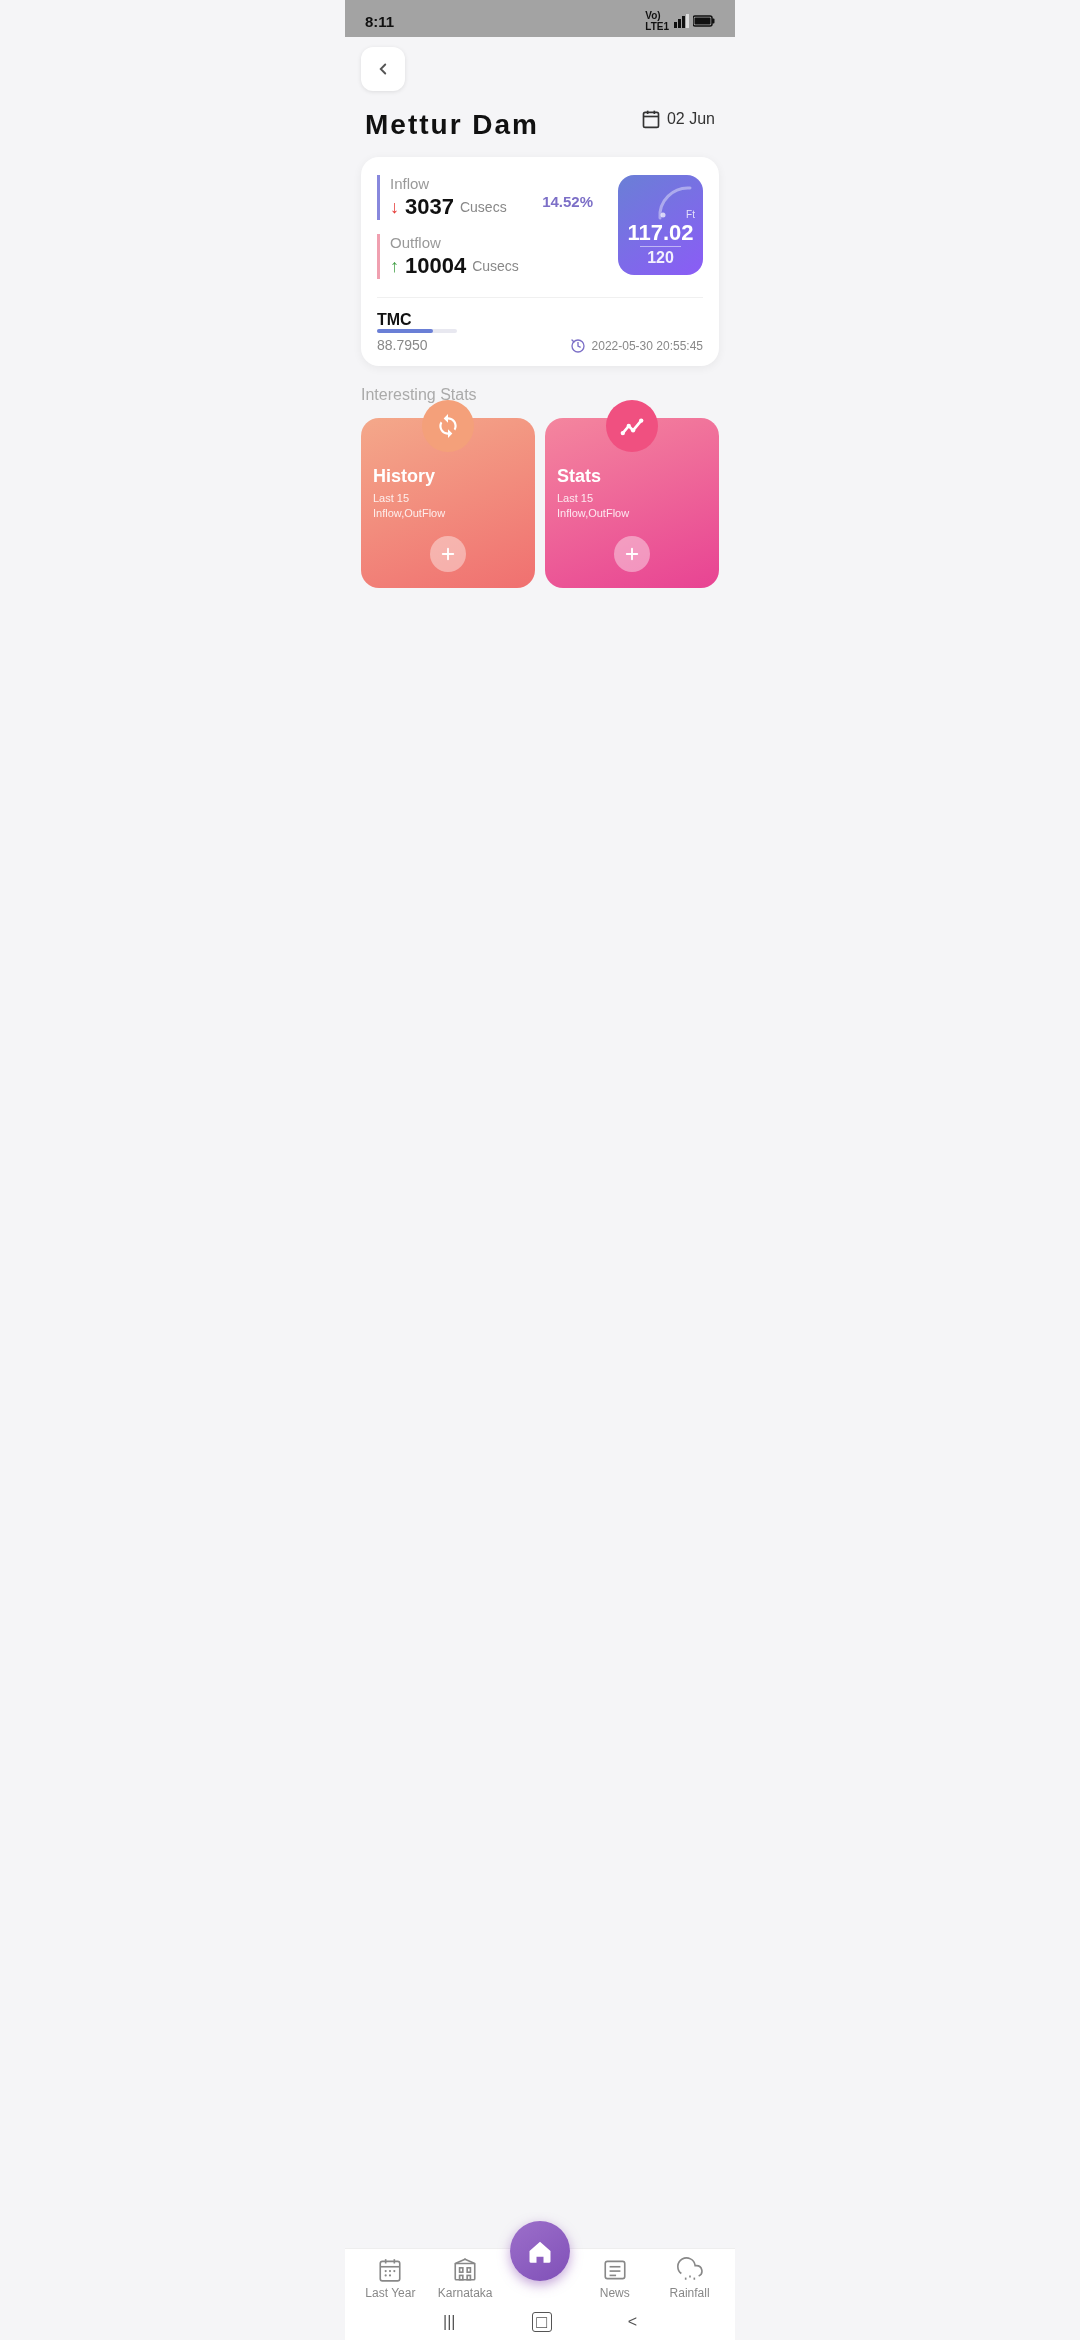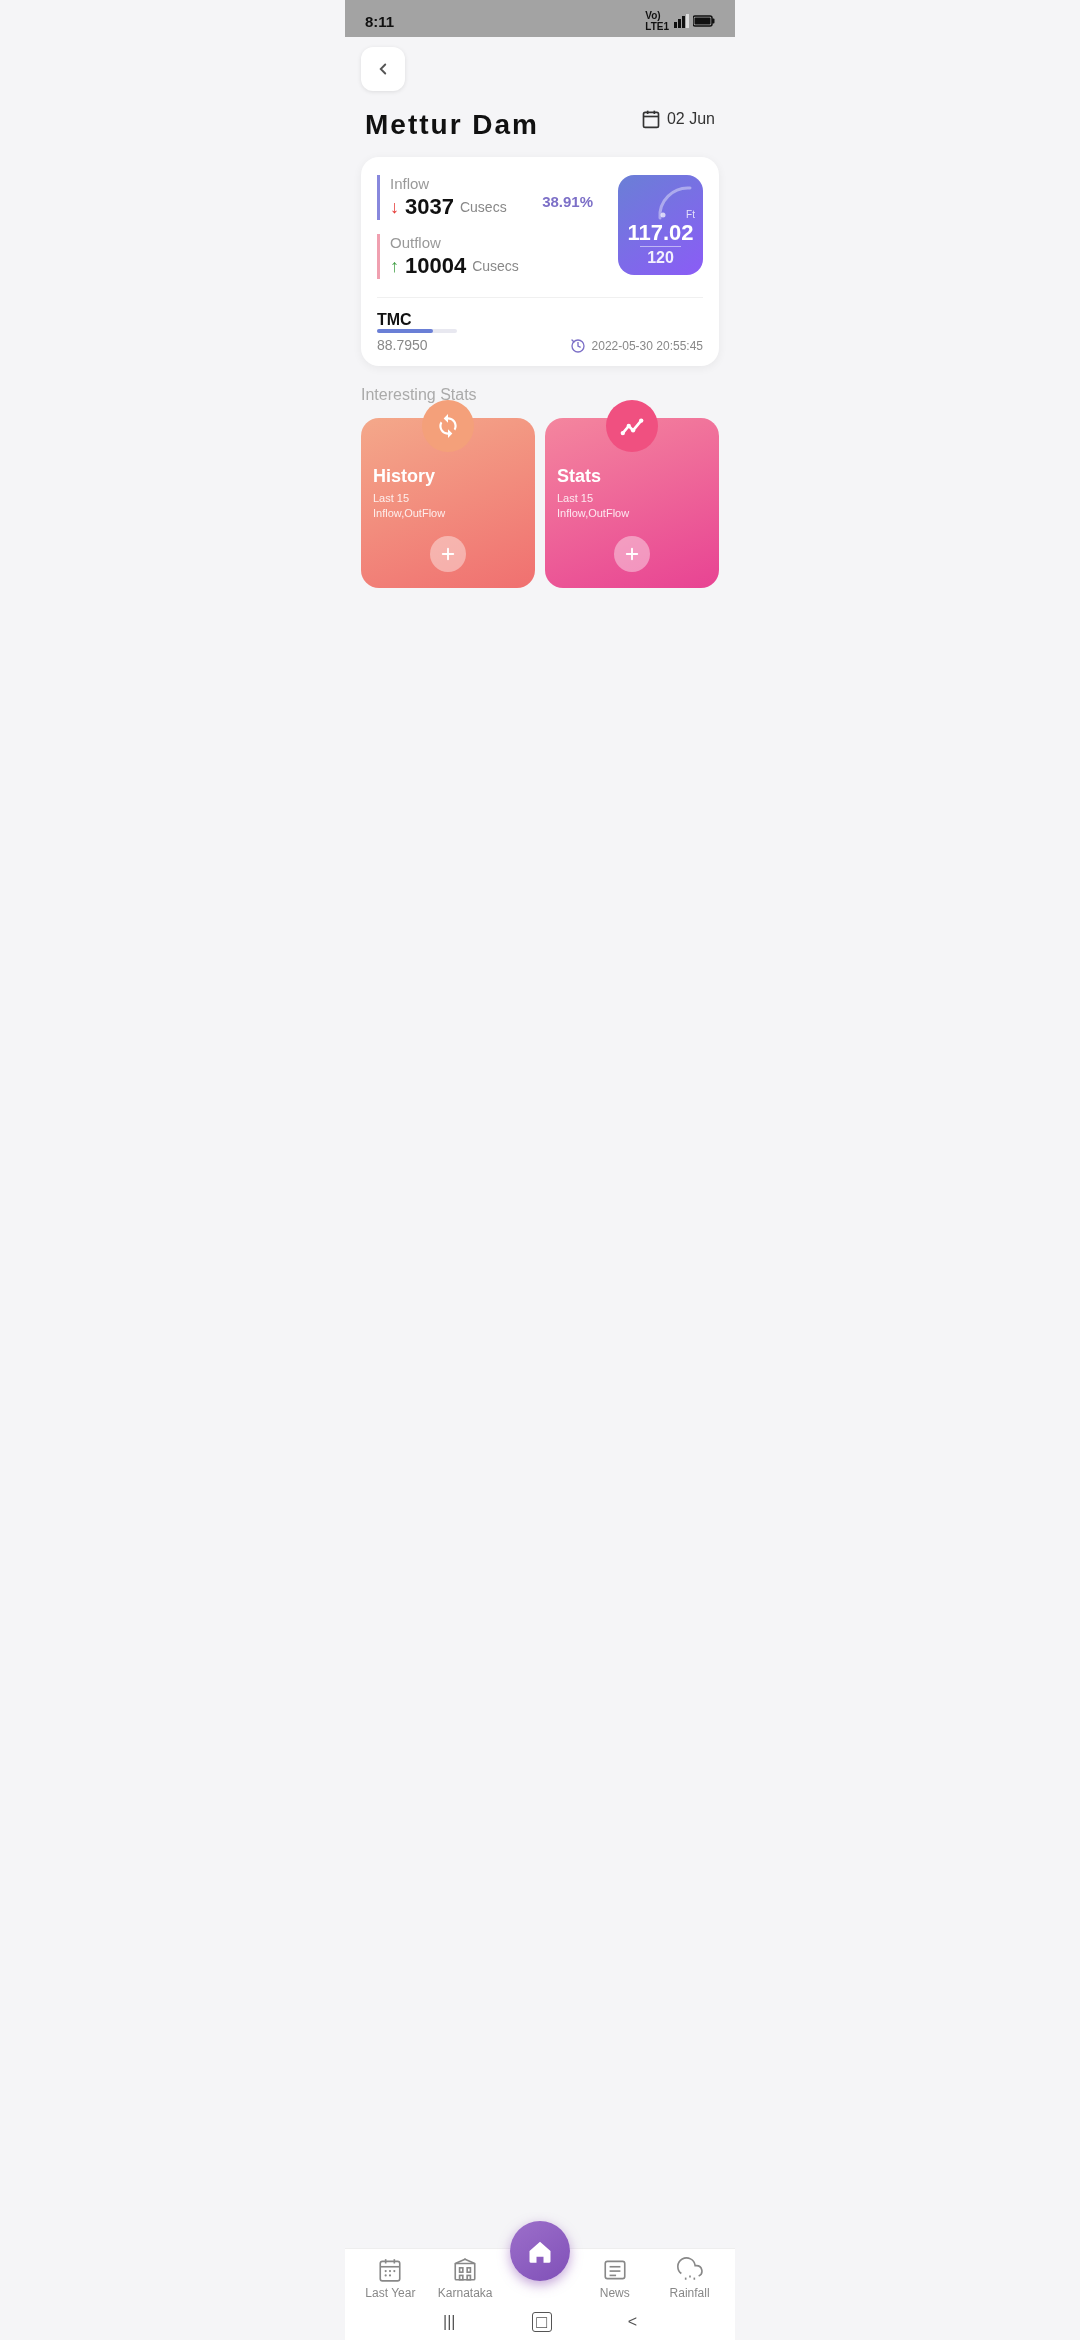--- a/index.html
+++ b/index.html
@@ -428,21 +428,21 @@
           <div class="flow-label">Outflow</div>
           <div class="flow-value">
             <span class="arrow-up">↑</span>
             <span class="flow-num">10004</span>
             <span class="flow-unit">Cusecs</span>
           </div>
         </div>
       </div>
     </div>
 
-    <span class="percentage">38.91%</span>
+    <span class="percentage">14.52%</span>
 
     <div class="gauge-widget">
       <svg class="gauge-arc" viewBox="0 0 40 40">
         <path d="M 35 5 A 28 28 0 0 0 5 35" fill="none" stroke="rgba(255,255,255,0.4)" stroke-width="3" stroke-linecap="round"></path>
         <circle cx="8" cy="32" r="2.5" fill="rgba(255,255,255,0.7)"></circle>
       </svg>
       <span class="gauge-ft-label">Ft</span>
       <span class="gauge-value">117.02</span>
       <div class="gauge-divider"></div>
       <span class="gauge-max">120</span>

